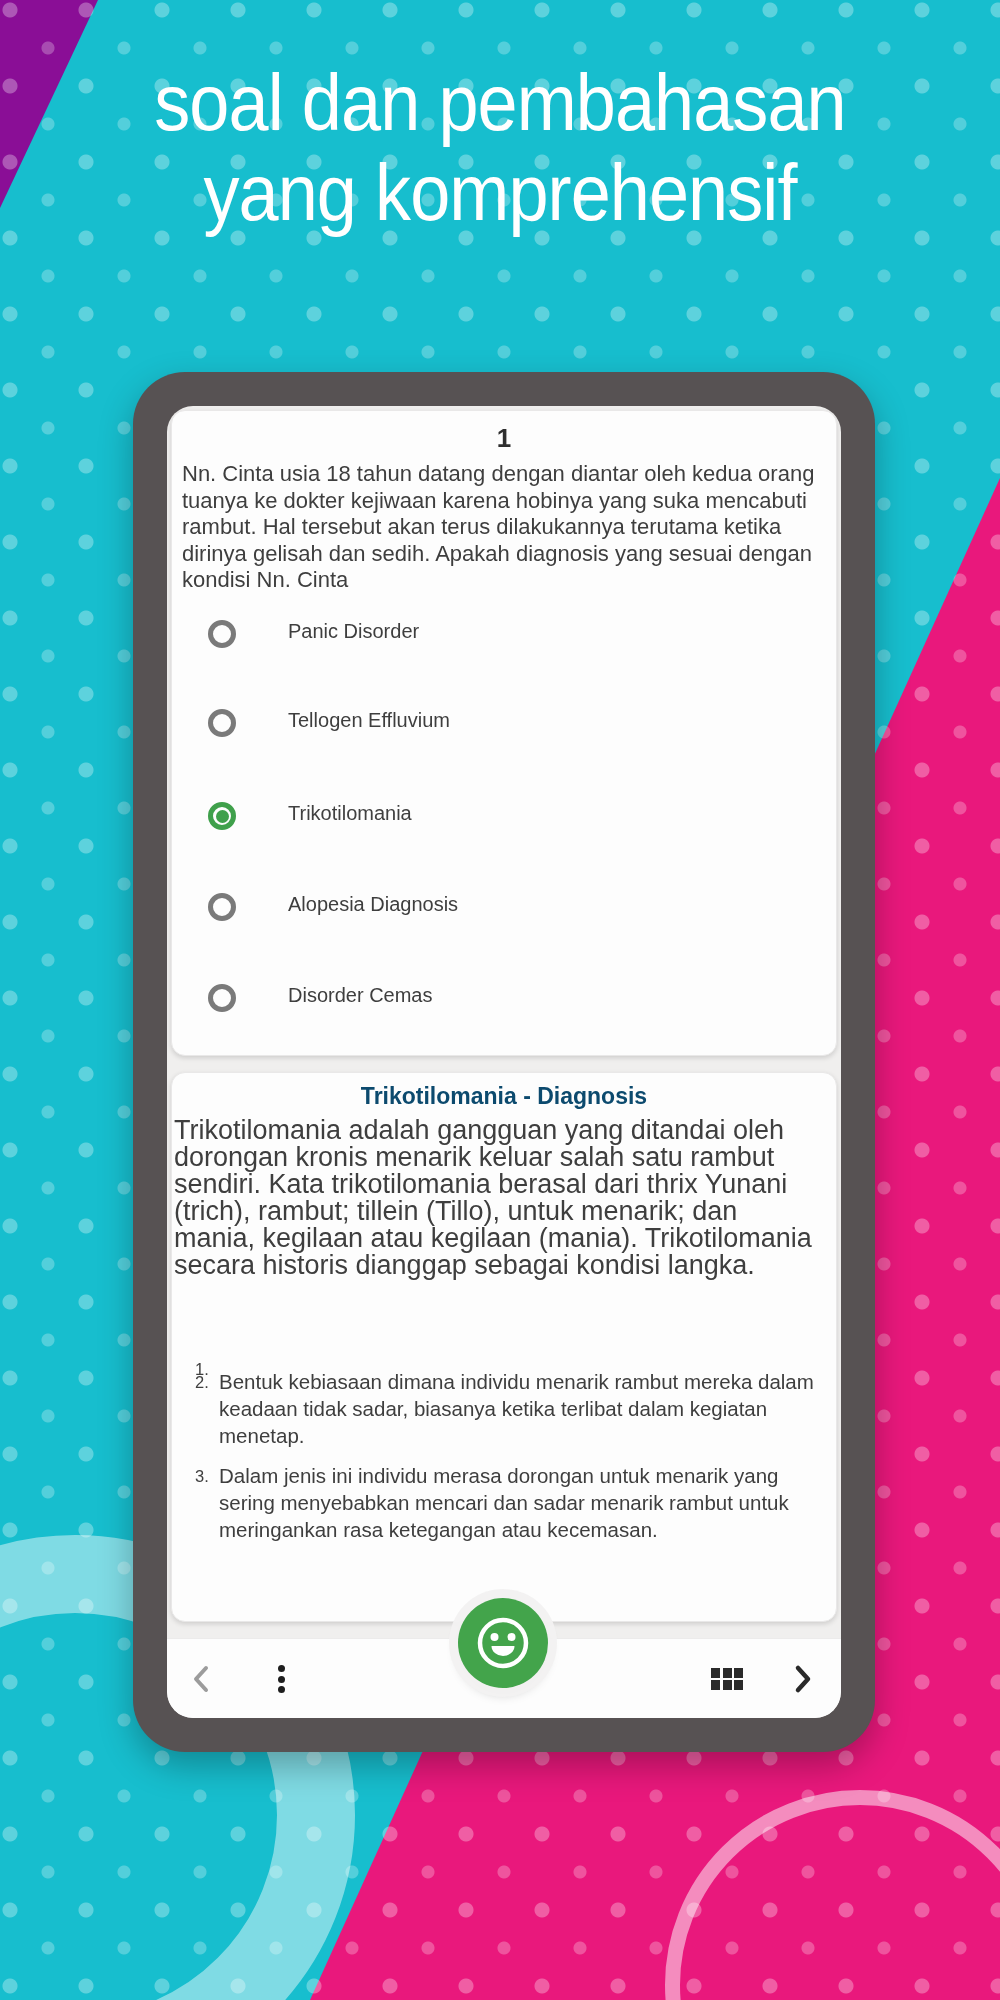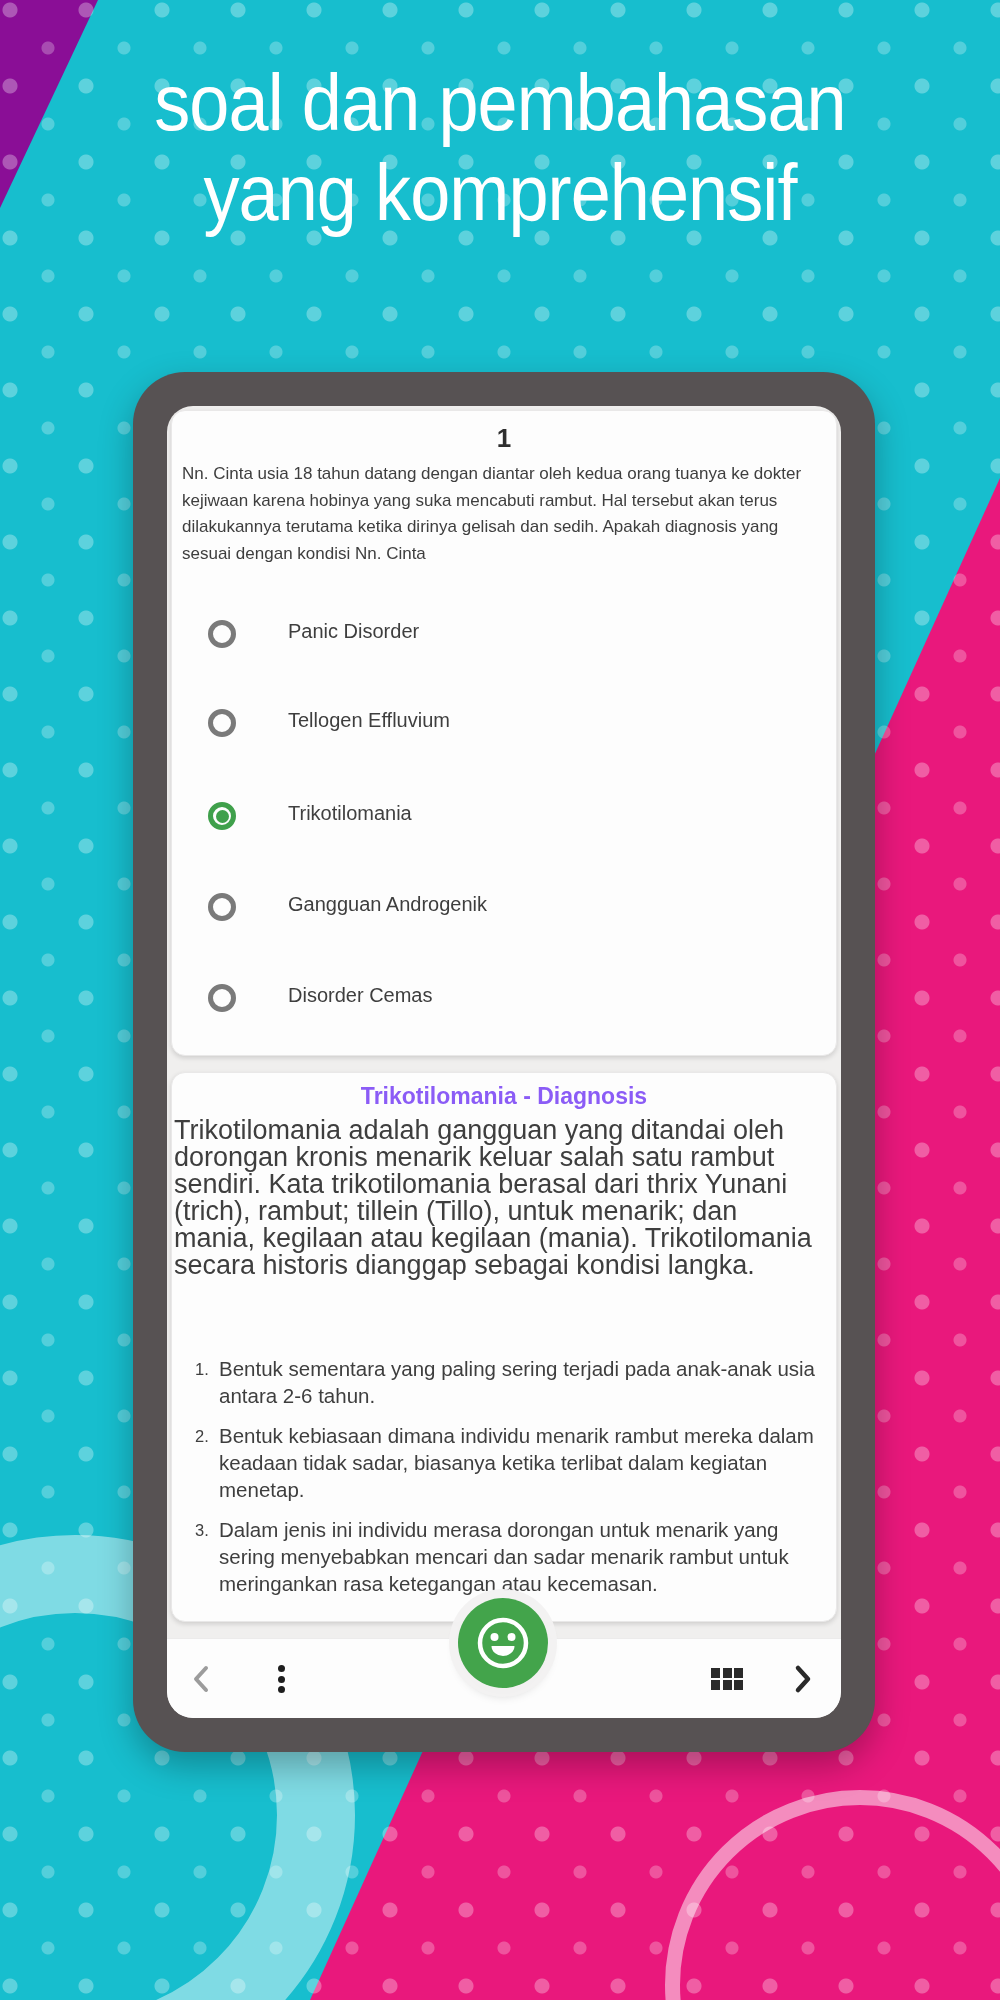--- a/index.html
+++ b/index.html
@@ -35,33 +35,33 @@
     background:#F0EFEE; border-radius:26px; overflow:hidden; }
 
   .card { position:absolute; left:4px; width:666px; background:#FDFDFD;
     border:1px solid #E9E8E8; border-radius:14px; box-shadow:0 2px 5px rgba(0,0,0,.14); }
   .card1 { top:4px; height:646px; }
   .card2 { top:666px; height:550px; }
 
   .qnum { position:absolute; top:12px; left:0; width:100%; text-align:center;
     font-size:26px; font-weight:700; color:#2E2E2E; }
   .qtext { position:absolute; top:50px; left:10px; width:650px;
-    font-size:17px; line-height:26.5px; color:#3E3E3E; }
+    font-size:22px; line-height:26.5px; color:#3E3E3E; }
 
   .opt { position:absolute; left:36px; height:30px; display:flex; align-items:flex-start; }
   .radio { width:28px; height:28px; border-radius:50%; border:5px solid #7A7A7A;
     background:#FDFDFD; flex:0 0 auto; position:relative; }
   .opt-label { margin-left:52px; font-size:20px; color:#3E3E3E; }
   .opt.selected .radio { border-color:#3FA04B; }
   .opt.selected .radio::after { content:""; position:absolute; left:50%; top:50%;
     width:13px; height:13px; margin:-6.5px 0 0 -6.5px; border-radius:50%; background:#3FA04B; }
   .opt.selected .opt-label { color:#404040; }
 
   .exp-title { position:absolute; top:10px; left:0; width:100%; text-align:center;
-    font-size:23px; font-weight:700; color:#8b5cf6; }
+    font-size:23px; font-weight:700; color:#0c4a6e; }
   .exp-p { position:absolute; left:2px; width:642px;
     font-size:27px; line-height:27px; color:#3E3E3E; }
   .exp-p1 { top:44px; }
   .exp-p2 { top:218px; }
   .exp-list { position:absolute; top:282px; left:13px; width:642px; list-style:none; }
   .exp-list li { position:relative; padding-left:34px; margin-bottom:13px;
     font-size:20.5px; line-height:27px; color:#3E3E3E; }
   .exp-list .num { position:absolute; left:10px; top:1px; font-size:16.5px; color:#3E3E3E; }
 
   
@@ -113,35 +113,34 @@
       <div class="opt" style="top:298px">
         <span class="radio"></span>
         <span class="opt-label">Tellogen Effluvium</span>
       </div>
       <div class="opt selected" style="top:391px">
         <span class="radio"></span>
         <span class="opt-label">Trikotilomania</span>
       </div>
       <div class="opt" style="top:482px">
         <span class="radio"></span>
-        <span class="opt-label">Gangguan Androgenik</span>
+        <span class="opt-label">Alopesia Diagnosis</span>
       </div>
       <div class="opt" style="top:573px">
         <span class="radio"></span>
         <span class="opt-label">Disorder Cemas</span>
       </div>
     </div>
 
     <div class="card card2">
       <div class="exp-title">Trikotilomania - Diagnosis</div>
       <p class="exp-p exp-p1">Trikotilomania  adalah gangguan yang ditandai oleh dorongan kronis menarik keluar salah satu rambut sendiri. Kata trikotilomania berasal dari thrix Yunani (trich), rambut; tillein (Tillo), untuk menarik; dan mania, kegilaan atau kegilaan (mania). Trikotilomania secara historis dianggap sebagai kondisi langka.</p>
       <ol class="exp-list">
         <li>
           <span class="num">1.</span>
-          <span>Bentuk sementara yang paling sering terjadi pada anak-anak usia antara 2-6 tahun.</span>
         </li>
         <li>
           <span class="num">2.</span>
           <span>Bentuk kebiasaan dimana individu menarik rambut mereka dalam keadaan tidak sadar, biasanya ketika terlibat dalam kegiatan menetap.</span>
         </li>
         <li>
           <span class="num">3.</span>
           <span>Dalam jenis ini individu merasa dorongan untuk menarik yang sering menyebabkan mencari dan sadar menarik rambut untuk meringankan rasa ketegangan atau kecemasan.</span>
         </li>
       </ol>

